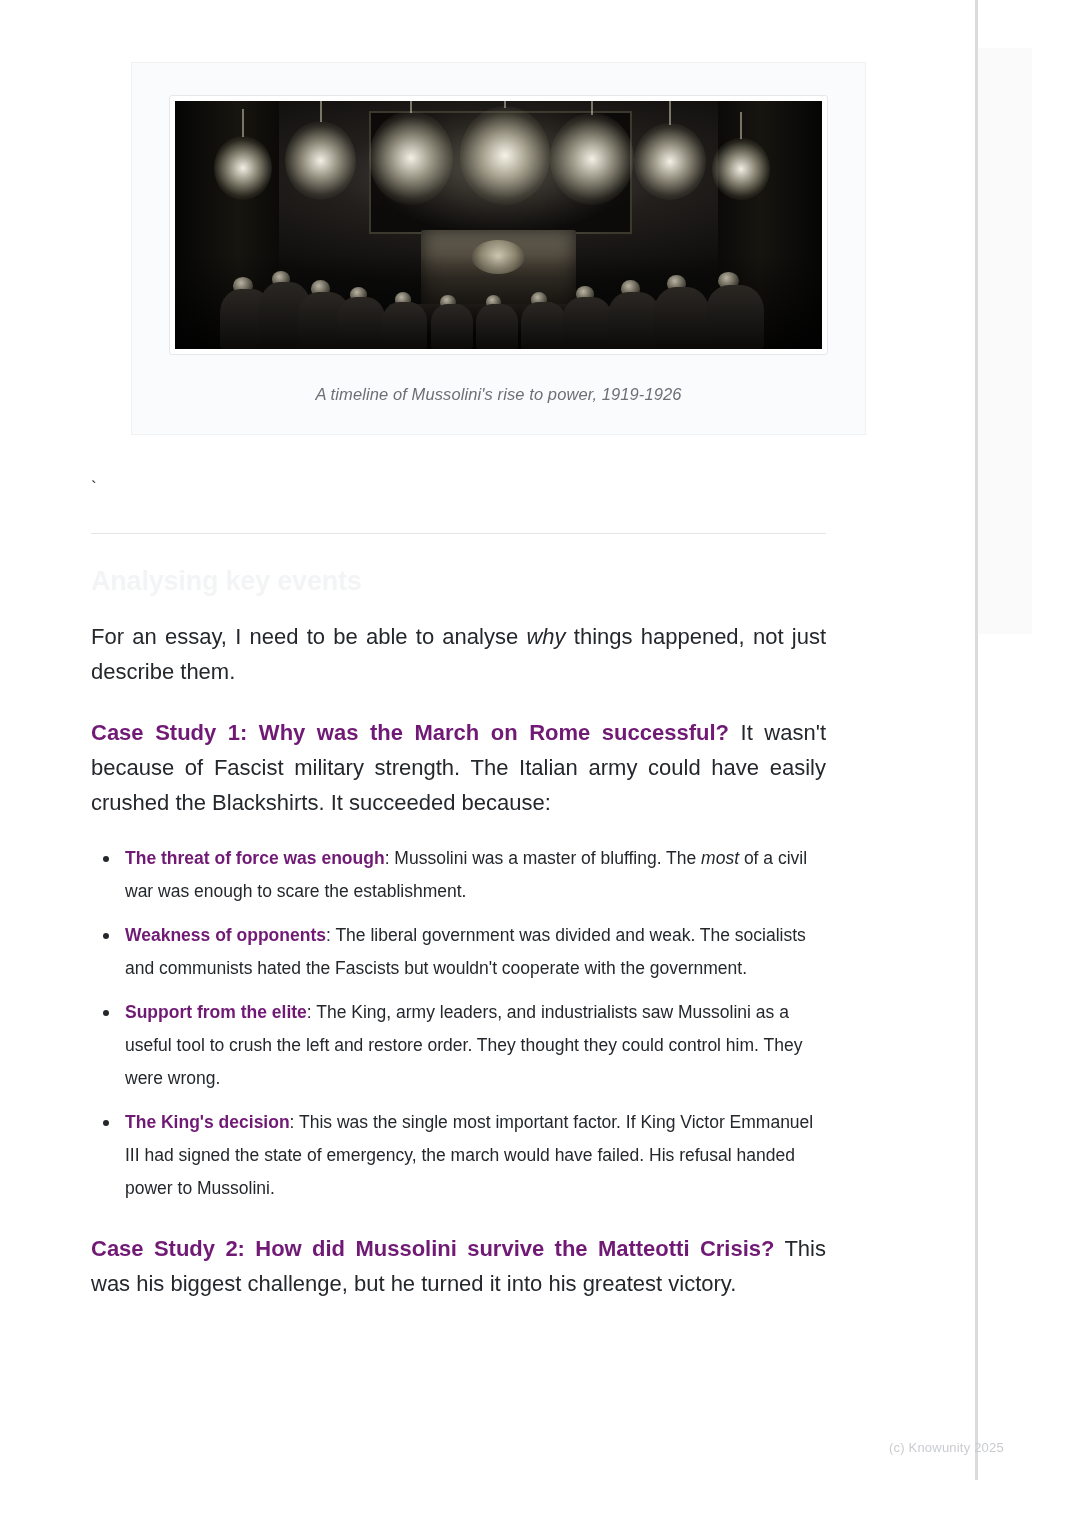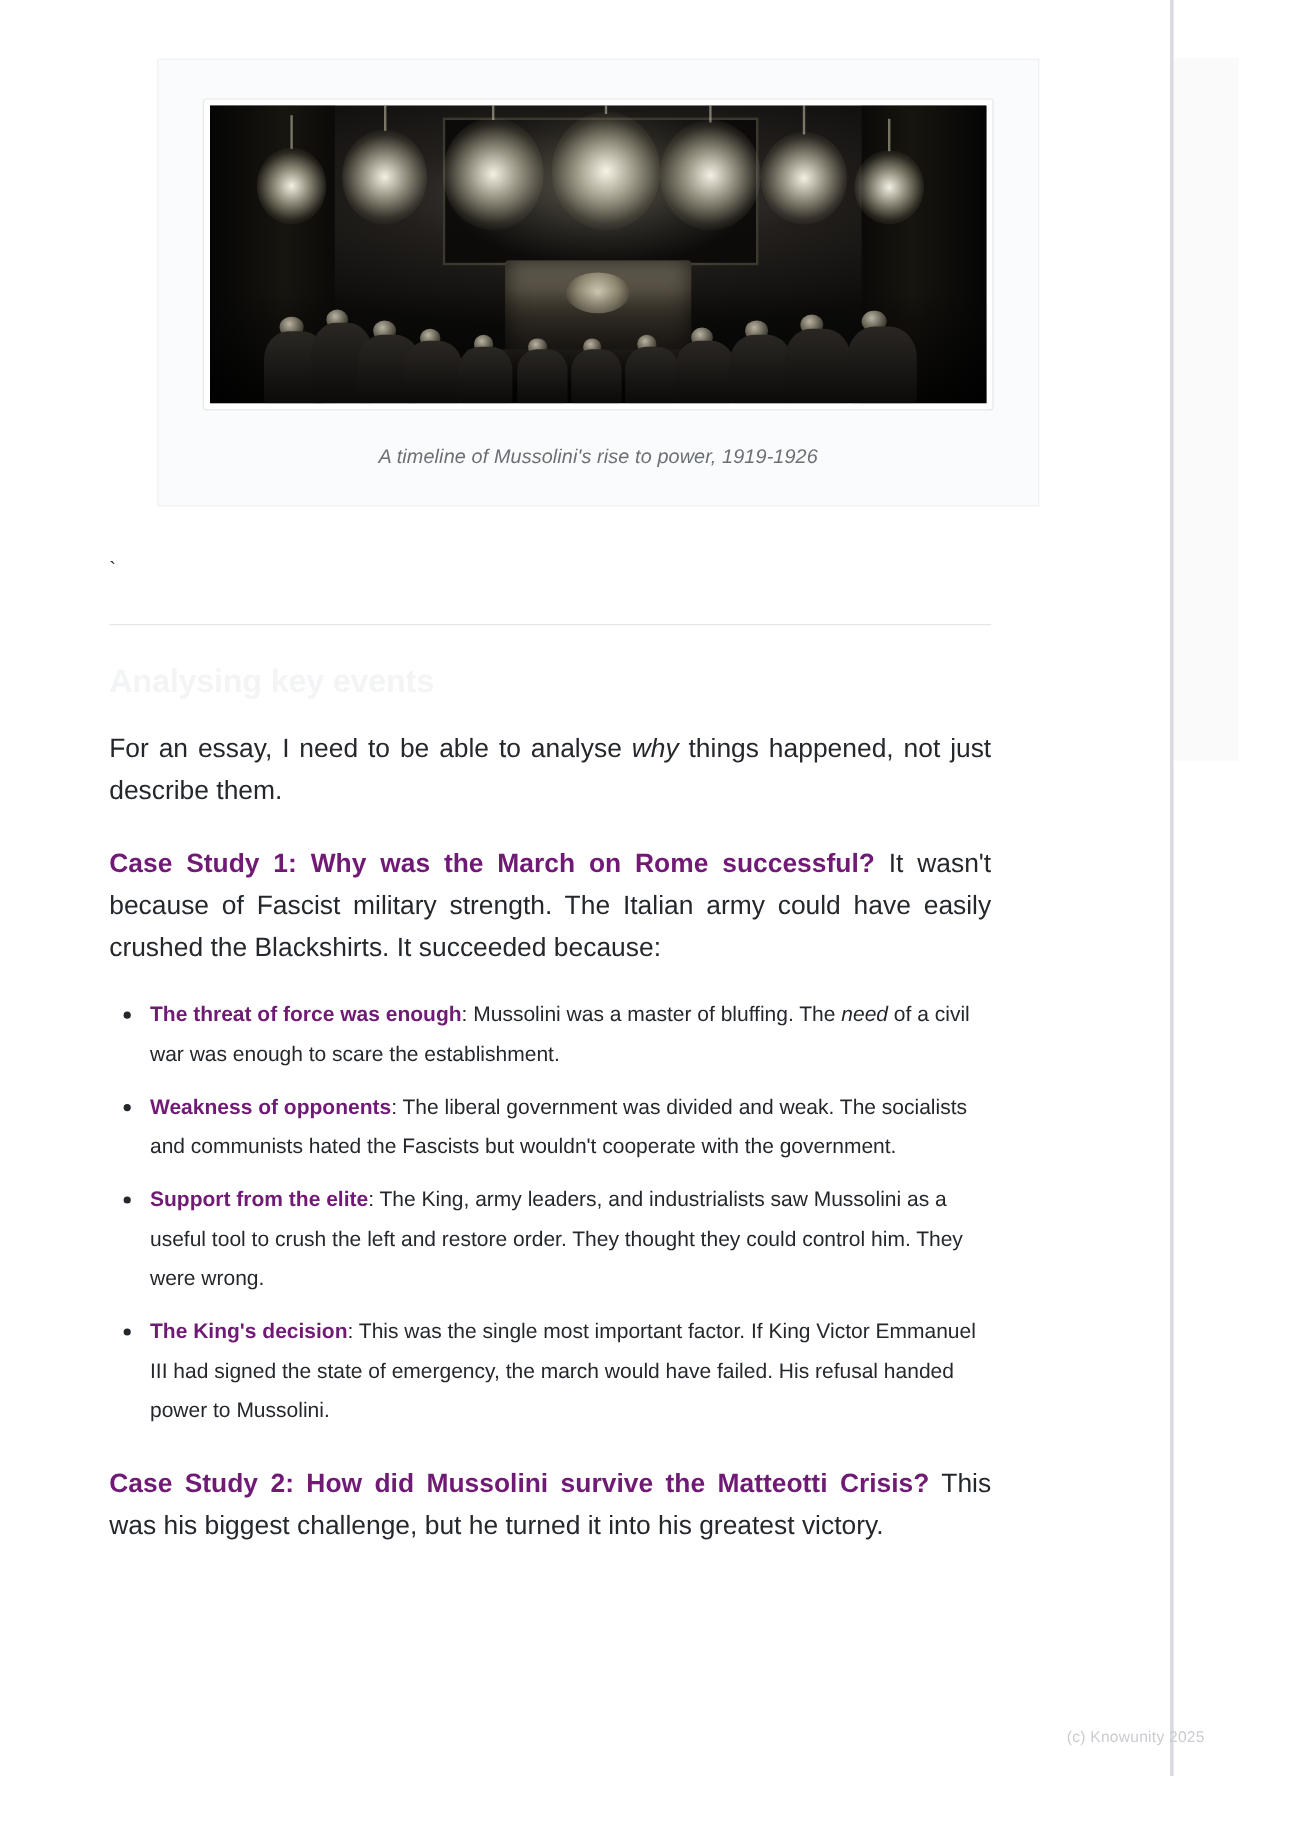--- a/index.html
+++ b/index.html
@@ -42,21 +42,21 @@
 
   .content {
     position: absolute;
     left: 91px;
     top: 0;
     width: 735px;
   }
 
   
   .figure-card {
-    margin-top: 49px;
+    margin-top: 62px;
     background: #fafbfc;
     border: 1px solid #f0f1f3;
     border-radius: 0;
     padding: 32px 30px 30px 30px;
     box-sizing: border-box;
     width: 735px;
   }
   .figure-img-frame {
     width: 659px;
     margin: 0 auto;
@@ -285,21 +285,21 @@
 
     <hr class="divider">
 
     <h2 class="section-heading">Analysing key events</h2>
 
     <p class="para first"><span>For an essay, I need to be able to analyse </span><span class="i">why</span><span> things happened, not just describe them.</span></p>
 
     <p class="para"><span class="b">Case Study 1: Why was the March on Rome successful?</span><span> It wasn't because of Fascist military strength. The Italian army could have easily crushed the Blackshirts. It succeeded because:</span></p>
 
     <ul class="bullets">
-      <li><span class="b">The threat of force was enough</span><span>: Mussolini was a master of bluffing. The </span><span class="i">need</span><span> of a civil war was enough to scare the establishment.</span></li>
+      <li><span class="b">The threat of force was enough</span><span>: Mussolini was a master of bluffing. The </span><span class="i">most</span><span> of a civil war was enough to scare the establishment.</span></li>
       <li><span class="b">Weakness of opponents</span><span>: The liberal government was divided and weak. The socialists and communists hated the Fascists but wouldn't cooperate with the government.</span></li>
       <li><span class="b">Support from the elite</span><span>: The King, army leaders, and industrialists saw Mussolini as a useful tool to crush the left and restore order. They thought they could control him. They were wrong.</span></li>
       <li><span class="b">The King's decision</span><span>: This was the single most important factor. If King Victor Emmanuel III had signed the state of emergency, the march would have failed. His refusal handed power to Mussolini.</span></li>
     </ul>
 
     <p class="para"><span class="b">Case Study 2: How did Mussolini survive the Matteotti Crisis?</span><span> This was his biggest challenge, but he turned it into his greatest victory.</span></p>
 
 
   </div>
 

